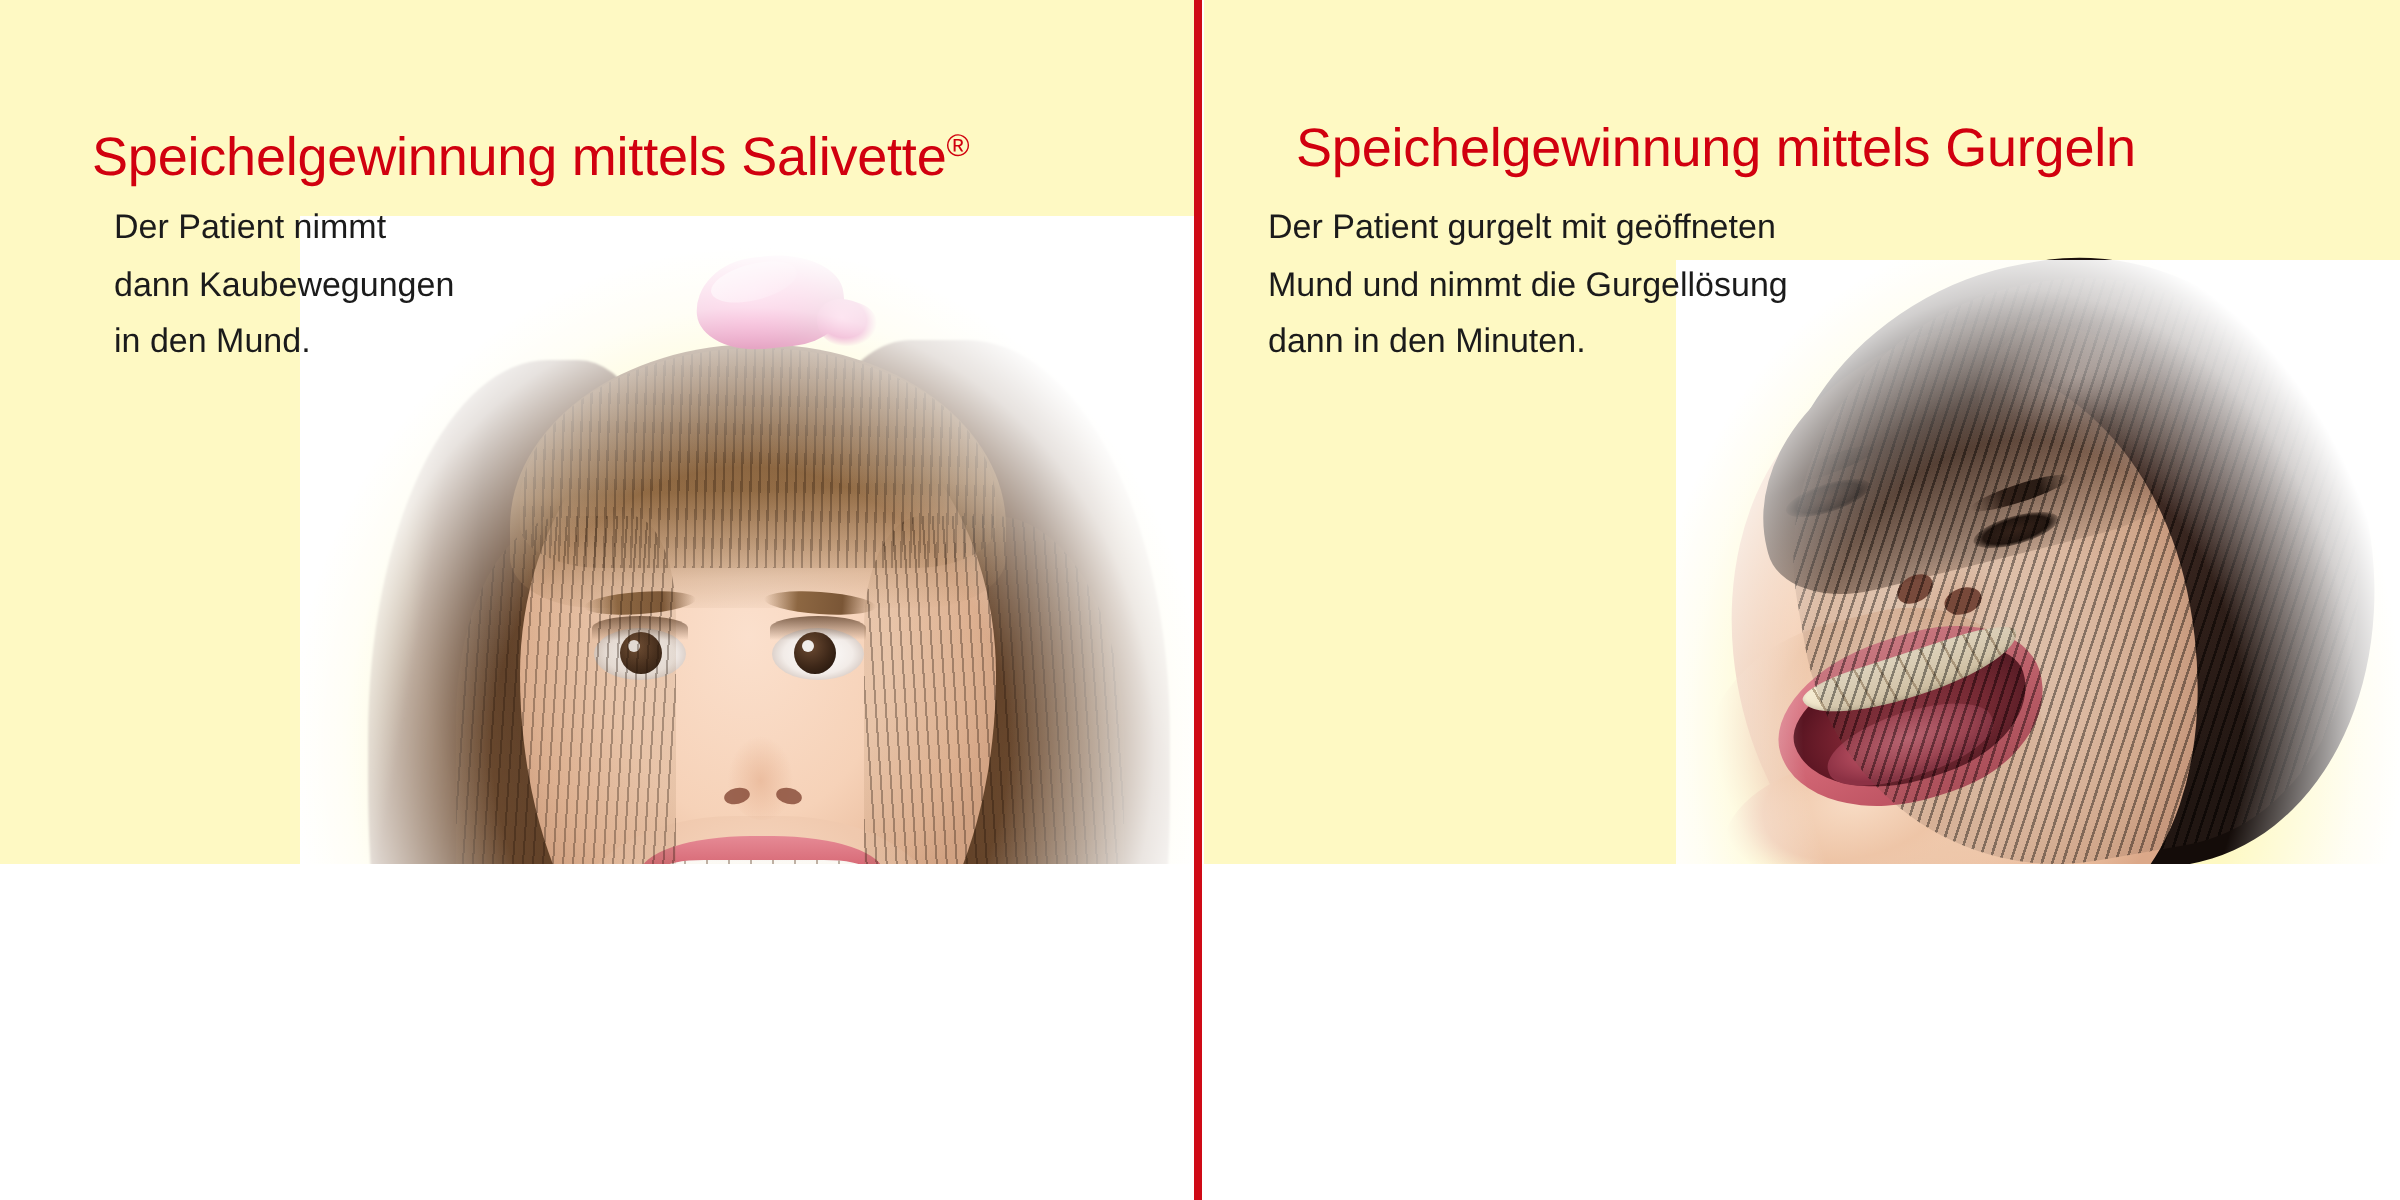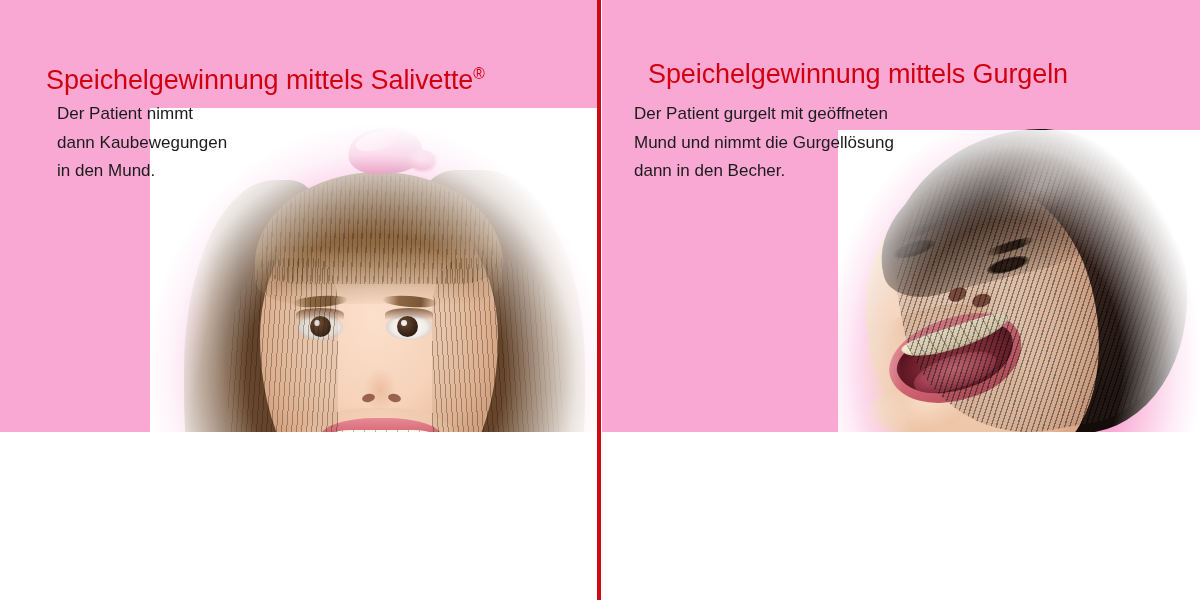--- a/index.html
+++ b/index.html
@@ -17,21 +17,21 @@
   #figure {
     position: relative;
     width: 1200px;
     height: 600px;
     background: #ffffff;
   }
   .panel {
     position: absolute;
     top: 0;
     height: 432px;
-    background: #f9a8d4;
+    background: #fef9c3;
     overflow: hidden;
   }
   #panel-left  { left: 0;     width: 598px; }
   #panel-right { left: 602px; width: 598px; }
 
   #panel-divider {
     position: absolute;
     left: 597px;
     top: 0;
     width: 4px;
@@ -537,21 +537,21 @@
 
   <div id="panel-divider"></div>
 
   <div class="panel" id="panel-right">
 
     <h2 class="panel-heading"><span>Speichelgewinnung mittels Gurgeln</span></h2>
 
     <div class="panel-body" style="left:32px">
       <span class="body-line">Der Patient gurgelt mit geöffneten</span>
       <span class="body-line">Mund und nimmt die Gurgellösung</span>
-      <span class="body-line">dann in den Becher.</span>
+      <span class="body-line">dann in den Minuten.</span>
     </div>
 
     <div class="photo" id="photo-boy" aria-label="Junge mit dunklen Haaren legt den Kopf in den Nacken, gurgelt mit geöffnetem Mund und hält einen durchsichtigen Becher">
       <div class="sk" id="b-hair-back"></div>
       <div class="sk" id="b-neck"></div>
       <div class="sk" id="b-neck-shadow"></div>
       <div class="sk" id="b-face"></div>
       <div class="sk" id="b-jaw"></div>
       <div class="sk" id="b-chin"></div>
       <div class="sk" id="b-fringe"></div>

